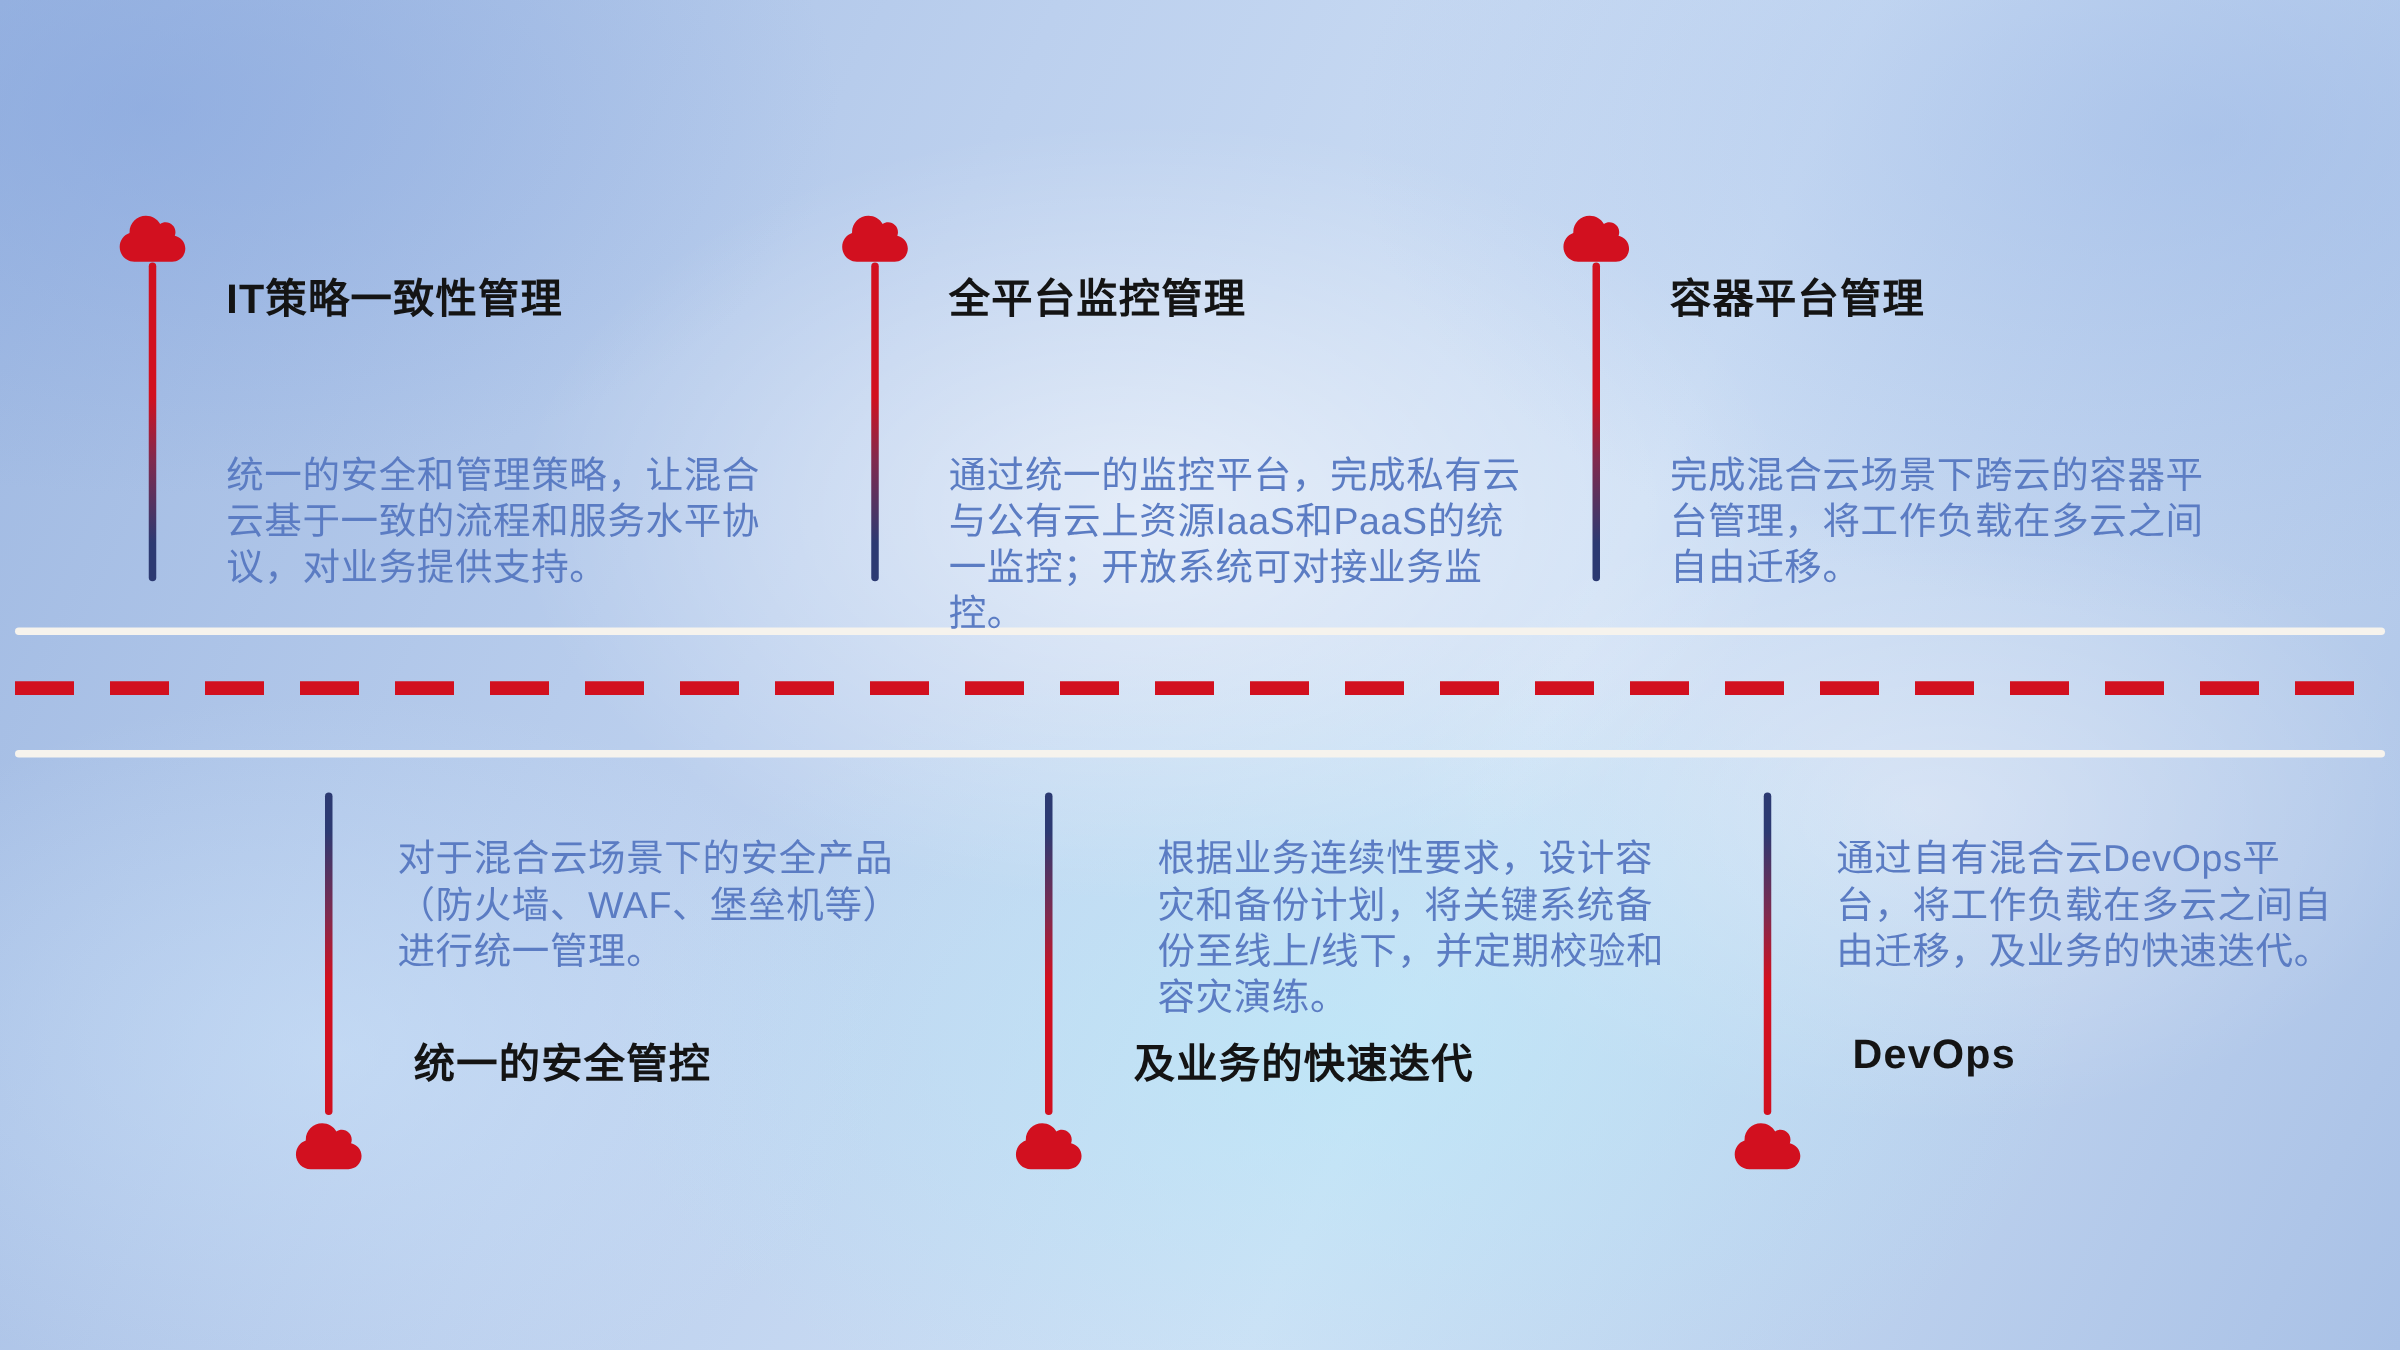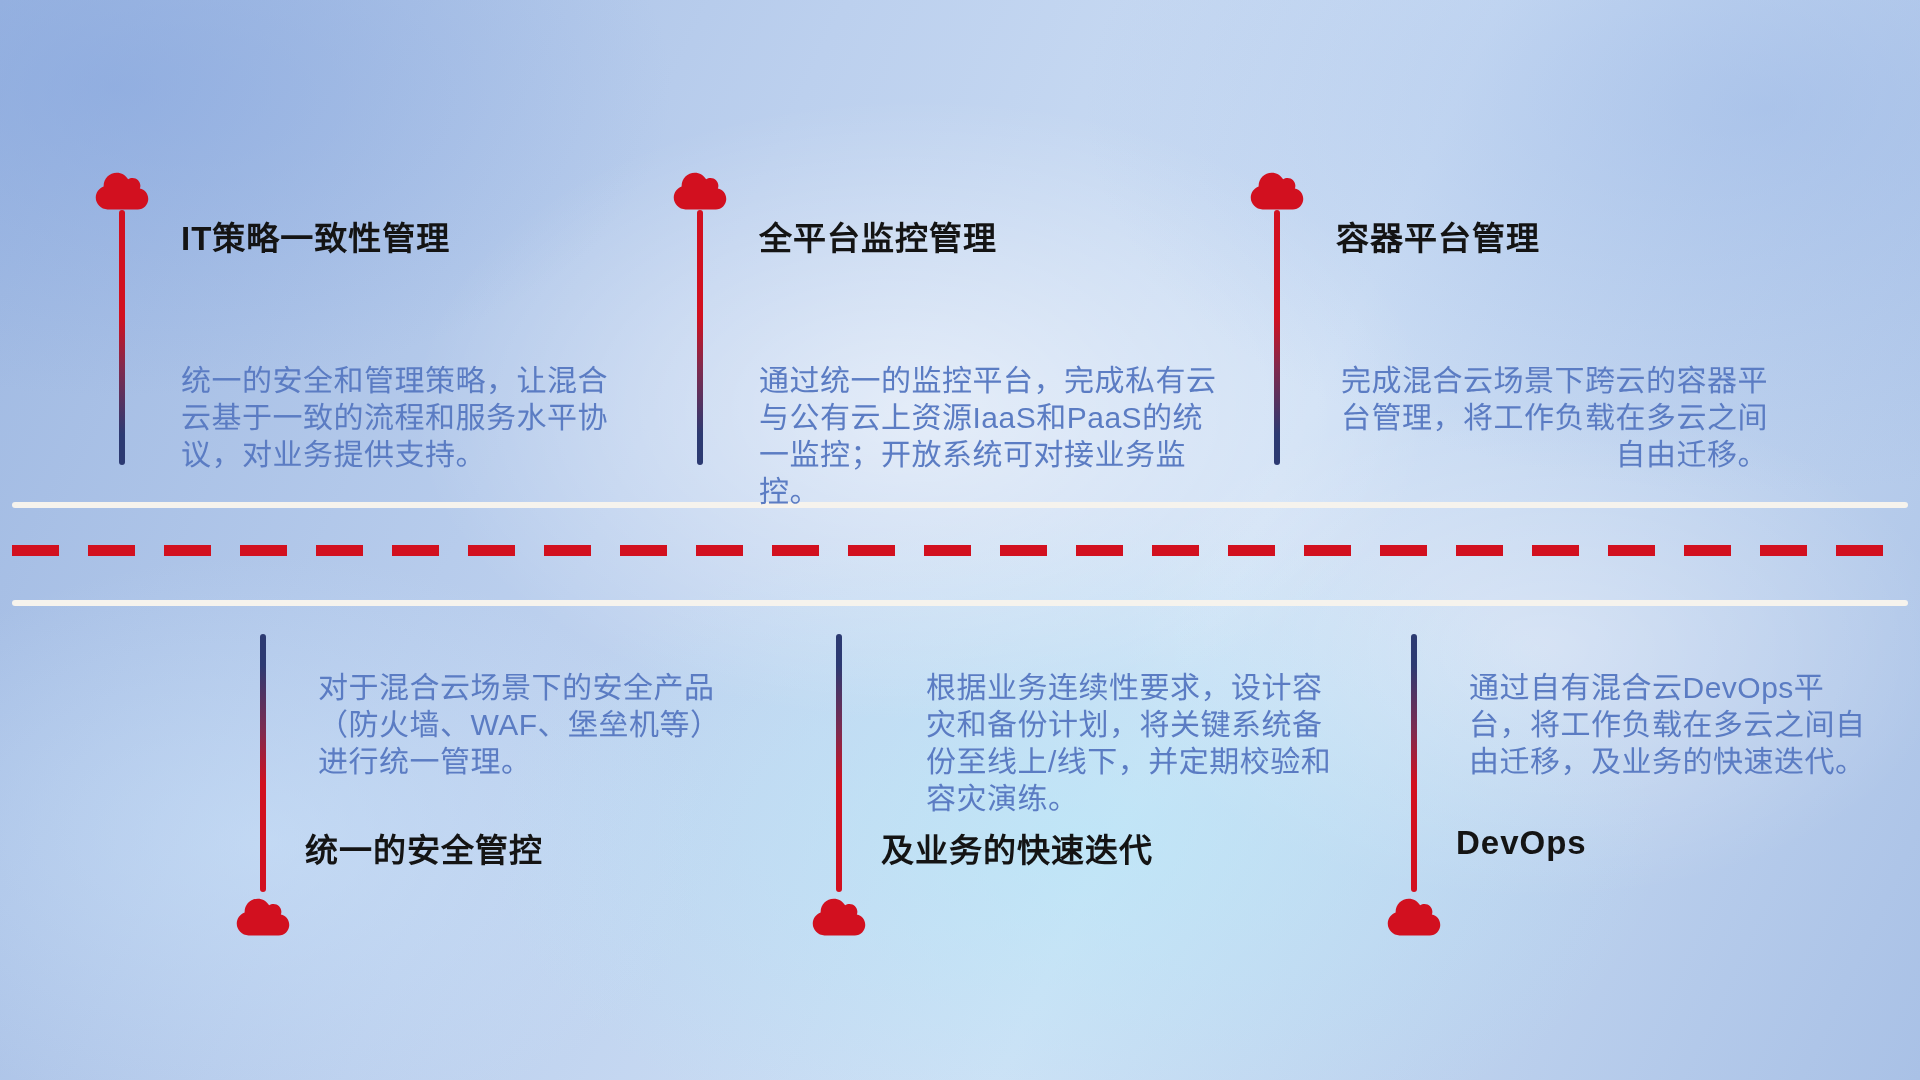--- a/index.html
+++ b/index.html
@@ -85,34 +85,34 @@
     line-height: 37px;
     color: #5b7cc3;
     letter-spacing: 0.5px;
   }
 
   .group-top .cloud { left: -29px; top: 170px; }
   .group-top .item-title { top: 212px; }
   .group-top .item-desc { left: 59px; top: 362px; }
 
   .group-bottom .cloud { left: -29px; top: 896px; }
-  .group-bottom .item-title { left: 42px; top: 824px; }
+  .group-bottom .item-title { left: 68px; top: 824px; }
   .group-bottom .item-desc { left: 55px; top: 669px; }
 
   
   .col-t1 { left: 122px; }
   .col-t2 { left: 700px; }
   .col-t3 { left: 1277px; }
   .col-b1 { left: 263px; }
   .col-b2 { left: 839px; }
   .col-b3 { left: 1414px; }
 
   .w1 { width: 428px; }
   .w2 { width: 468px; }
-  .w3 { width: 432px; text-align: right; }
+  .w3 { width: 432px; }
   .w4 { width: 420px; }
   .w5 { width: 416px; margin-left: 32px; }
   .w6 { width: 400px; }
 </style>
 </head>
 <body>
 
 <div class="stage">
 
   <div class="road-line" style="top:502px"></div>

